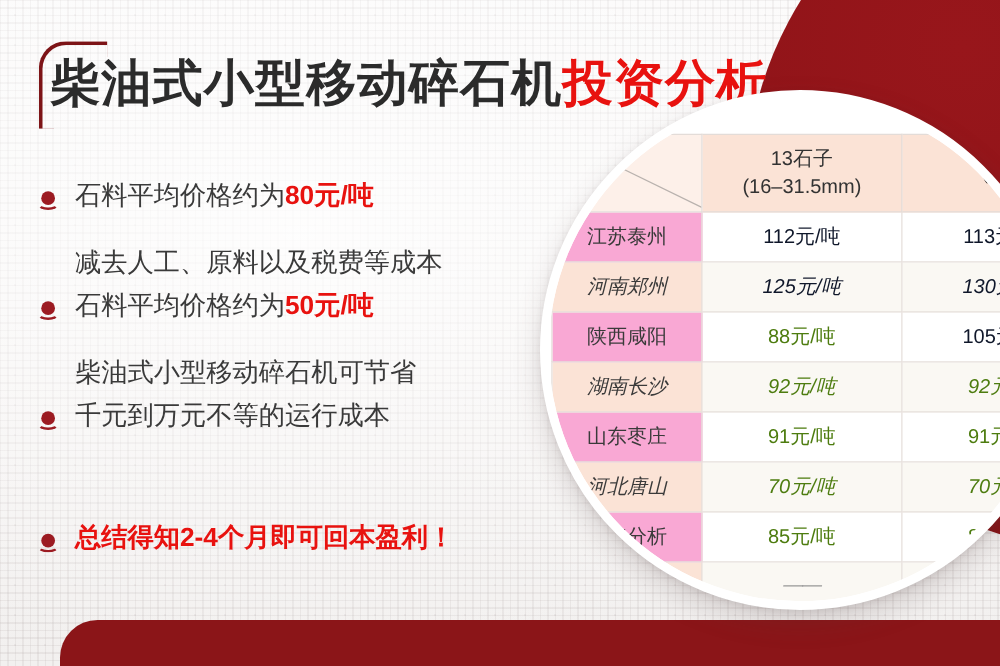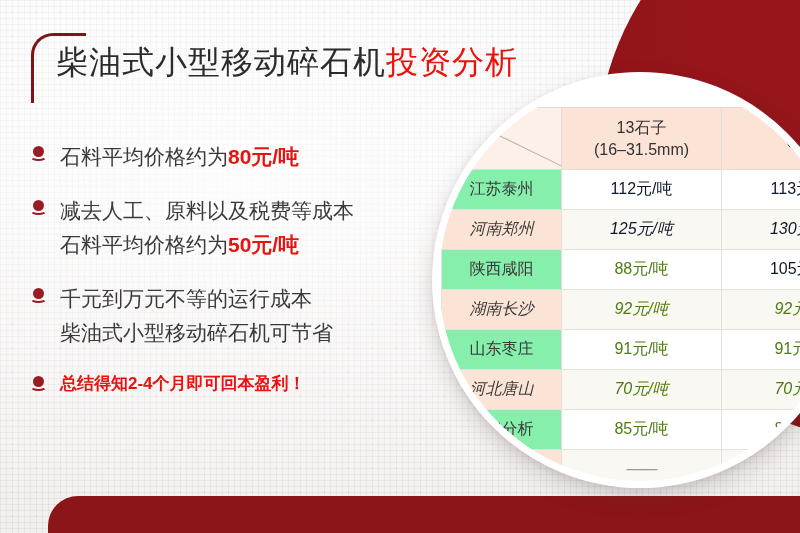--- a/index.html
+++ b/index.html
@@ -58,34 +58,34 @@
   #title-bracket{
     position:absolute; left:31px; top:33px;
     width:55px; height:70px;
     border-left:3px solid #7d1417;
     border-top:3px solid #7d1417;
     border-top-left-radius:22px;
   }
 
   
   #title{
-    position:absolute; left:56px; top:42px;
-    font-size:32px; font-weight:normal; letter-spacing:1px;
+    position:absolute; left:40px; top:42px;
+    font-size:40px; font-weight:bold; letter-spacing:1px;
     white-space:nowrap; line-height:1.25;
   }
   #title .dark{ color:#2b2b2b; }
   #title .red { color:#e8120f; }
 
   
   #bullets{
     position:absolute; left:30px; top:140px;
     width:400px;
   }
   .bullet-row{
-    display:flex; align-items:flex-start;
+    display:flex; align-items:flex-end;
     margin-bottom:20px;
   }
   .bullet-mark{
     flex:0 0 auto;
     width:18px; height:22px;
     margin-right:12px; margin-top:5px;
     position:relative;
   }
   .bullet-mark .dot{
     position:absolute; left:3px; top:1px;
@@ -98,21 +98,21 @@
     border:2px solid #9c1b22;
     border-top-color:transparent;
     border-left-color:transparent;
     border-right-color:transparent;
     border-radius:0 0 50% 50%;
   }
   .bullet-text{
     font-size:21px; color:#3a3a3a; line-height:1.62;
   }
   .bullet-text .em{ color:#e8120f; font-weight:bold; }
-  .bullet-text.strong{ color:#e8120f; font-weight:bold; font-size:17px; }
+  .bullet-text.strong{ color:#e8120f; font-weight:bold; font-size:21px;margin-top:44px; }
   .bullet-row.tight{ margin-bottom:16px; }
 
   
   #magnifier{
     position:absolute;
     left:432px; top:72px;
     width:416px; height:416px;
     border-radius:50%;
     background:#ffffff;
     border:7px solid #ffffff;
@@ -170,21 +170,21 @@
   }
   #price-table td{
     padding:9px 4px;
     text-align:center;
     border:1px solid #e6e0dc;
     color:#4d7c0f;
     height:38px;
     white-space:nowrap;
   }
   #price-table td.rowhead{
-    background:#86efac;
+    background:#f9a8d4;
     color:#3a3a3a;
   }
   #price-table tr.alt td{ background:#faf8f3;font-style:italic; }
   #price-table tr.alt td.rowhead{ background:#fbe3d6; }
   #price-table td.hi{ color:#0f172a; }
   #price-table td.dash{ color:#9a9a9a; letter-spacing:-1px; }
 </style>
 </head>
 <body>
 
@@ -221,22 +221,22 @@
         <div><span>减去人工、原料以及税费等成本</span></div>
         <div><span>石料平均价格约为</span><span class="em">50元/吨</span></div>
       </div>
     </div>
     <div class="bullet-row">
       <div class="bullet-mark">
         <span class="dot"></span>
         <span class="bowl"></span>
       </div>
       <div class="bullet-text">
+        <div><span>柴油式小型移动碎石机可节省</span></div>
         <div><span>千元到万元不等的运行成本</span></div>
-        <div><span>柴油式小型移动碎石机可节省</span></div>
       </div>
     </div>
     <div class="bullet-row tight">
       <div class="bullet-mark">
         <span class="dot"></span>
         <span class="bowl"></span>
       </div>
       <div class="bullet-text strong">
         <div><span>总结得知2-4个月即可回本盈利！</span></div>
       </div>

